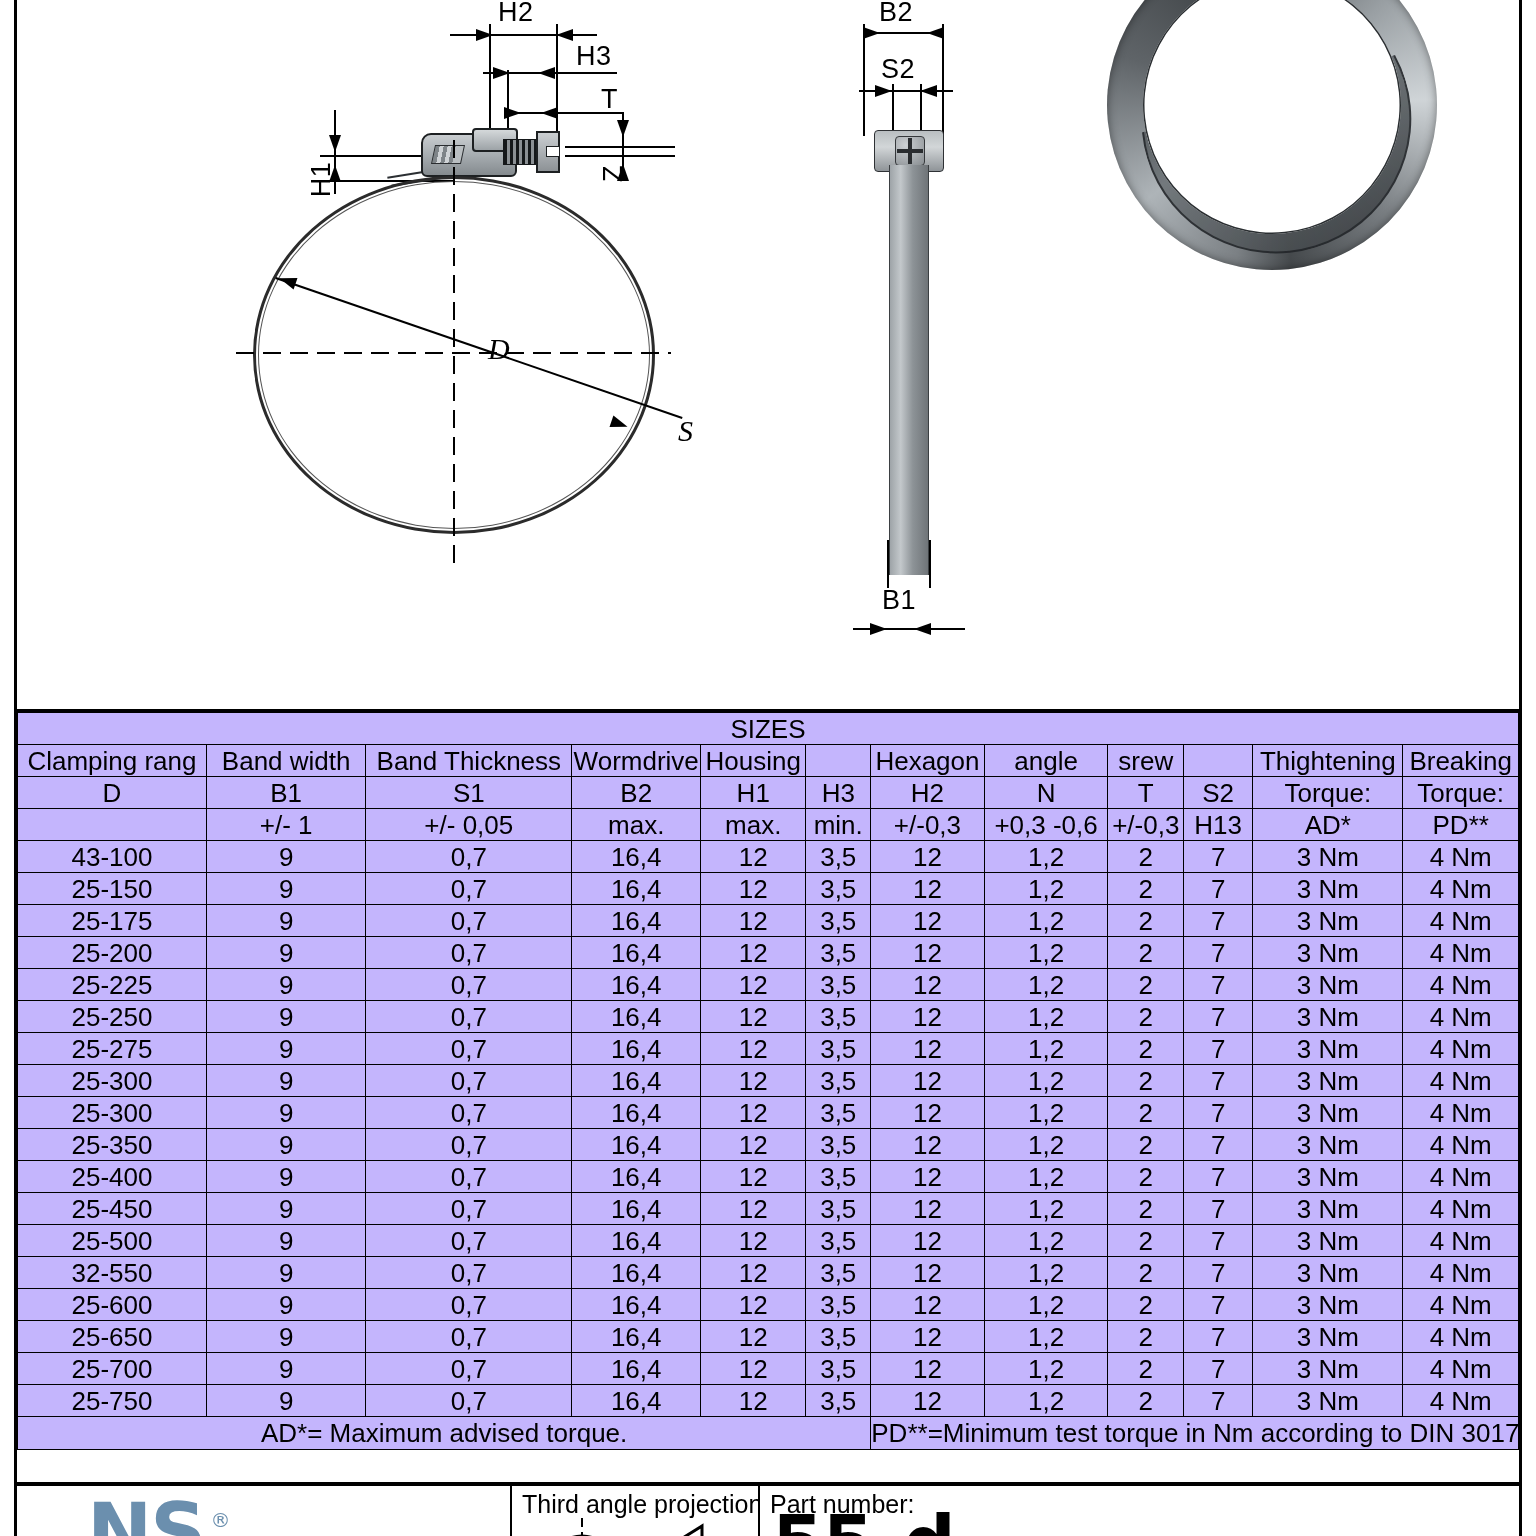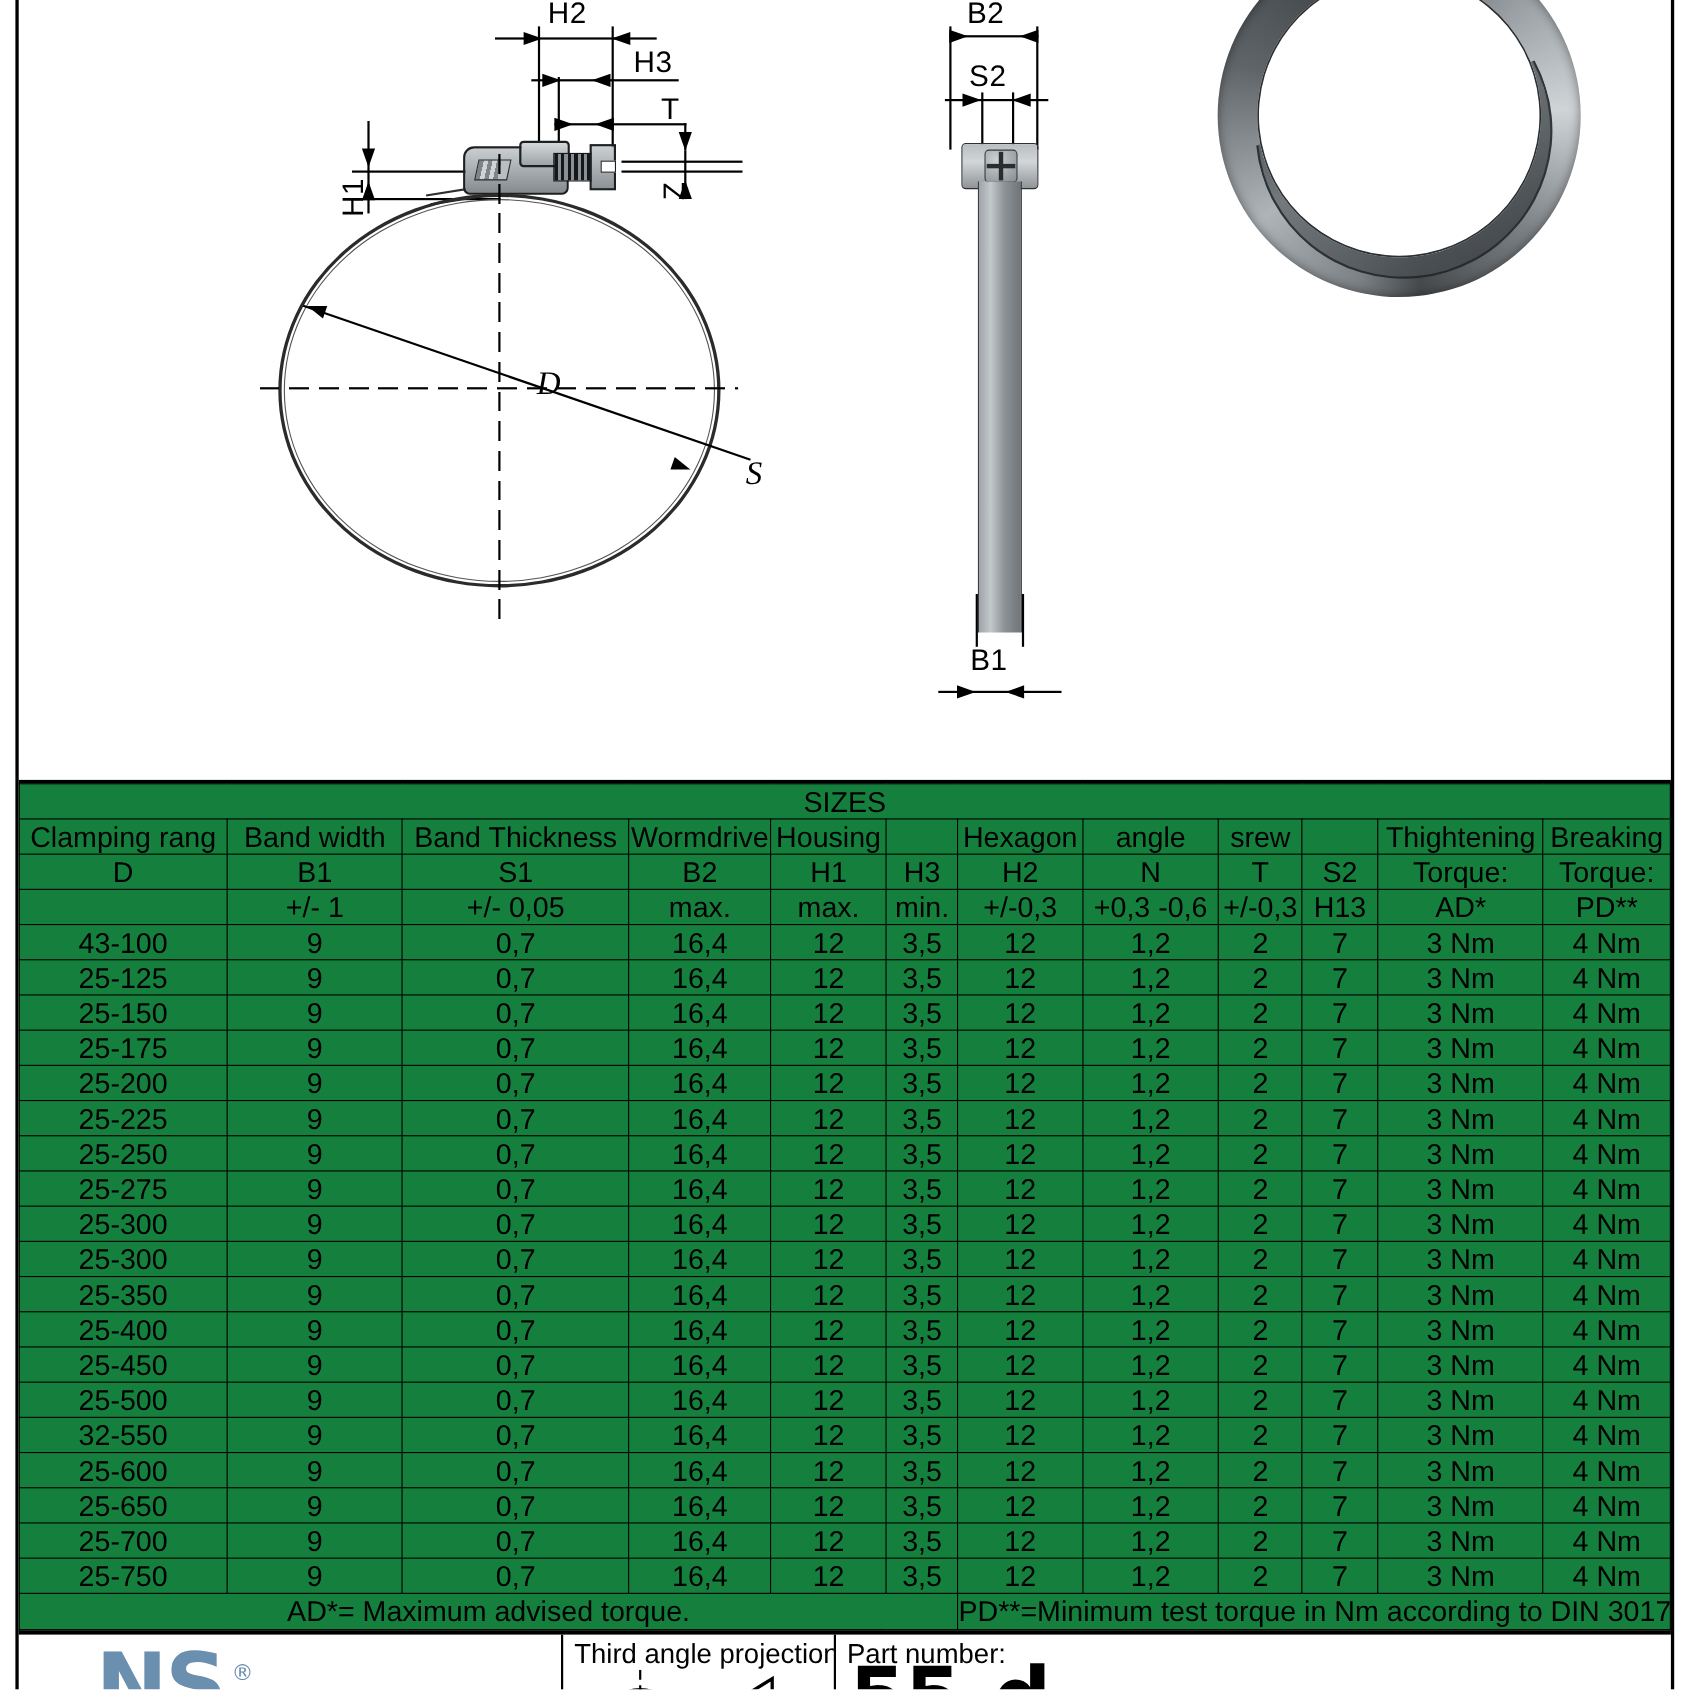--- a/index.html
+++ b/index.html
@@ -217,21 +217,21 @@
     position: absolute;
     background: #2b2f32;
     height: 2px;
   }
 
   
   table.spec {
     position: absolute;
     border-collapse: collapse;
     table-layout: fixed;
-    background: #15803d;
+    background: #c4b5fd;
   }
   table.spec td, table.spec th {
     border: 1.6px solid #000;
     text-align: center;
     font-size: 26px;
     font-weight: 400;
     color: #000;
     padding: 0;
     line-height: 1;
     white-space: nowrap;
@@ -477,34 +477,20 @@
           <td>12</td>
           <td>3,5</td>
           <td>12</td>
           <td>1,2</td>
           <td>2</td>
           <td>7</td>
           <td>3 Nm</td>
           <td>4 Nm</td>
         </tr>
         <tr class="r-data">
-          <td>25-125</td>
-          <td>9</td>
-          <td>0,7</td>
-          <td>16,4</td>
-          <td>12</td>
-          <td>3,5</td>
-          <td>12</td>
-          <td>1,2</td>
-          <td>2</td>
-          <td>7</td>
-          <td>3 Nm</td>
-          <td>4 Nm</td>
-        </tr>
-        <tr class="r-data">
           <td>25-150</td>
           <td>9</td>
           <td>0,7</td>
           <td>16,4</td>
           <td>12</td>
           <td>3,5</td>
           <td>12</td>
           <td>1,2</td>
           <td>2</td>
           <td>7</td>

